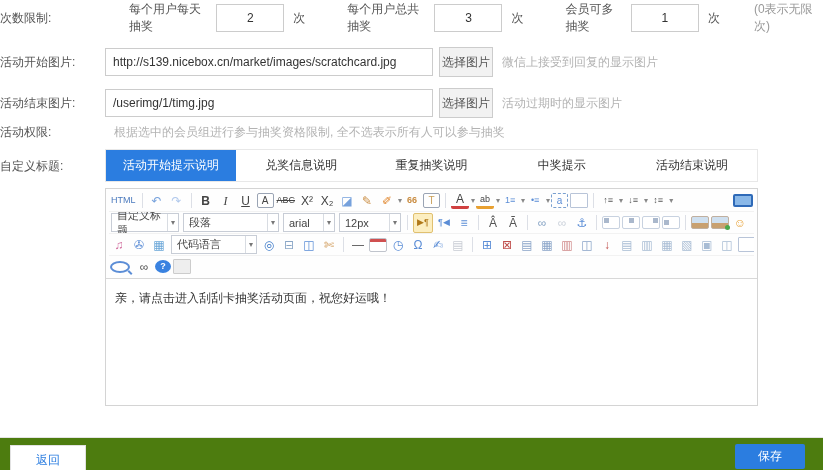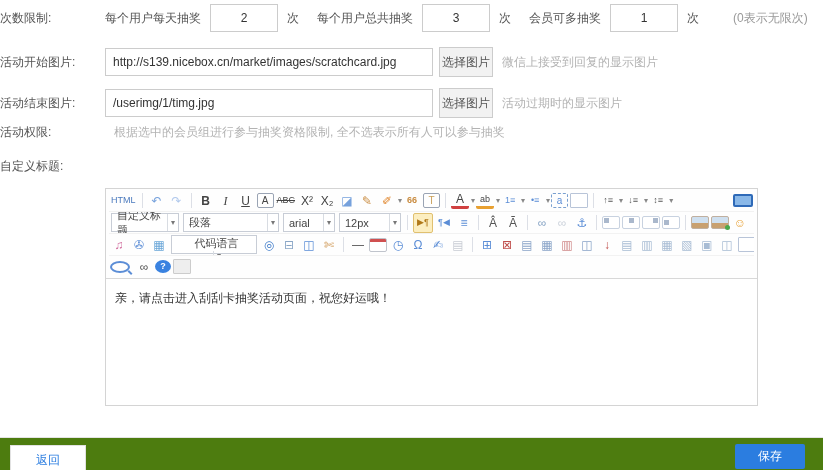--- a/index.html
+++ b/index.html
@@ -6,21 +6,21 @@
   body{
     width:823px;height:470px;position:relative;overflow:hidden;
     background:#fff;color:#555;
     font-family:"Liberation Sans","DejaVu Sans",sans-serif;font-size:12px;
     --accent:#2b7de0;
   }
   .frow{position:absolute;left:0;display:flex;align-items:center;}
   .flabel{flex:0 0 105px;width:105px;color:#555;}
   
   .row-limit{top:4px;height:28px;width:823px;}
-  .lim-group{display:flex;align-items:center;margin-right:18px;}
+  .lim-group{display:flex;align-items:center;margin-right:18px;margin-left:24px;}
   .lim-group .num{width:62px;height:24px;border:1px solid #ccc;text-align:center;
     margin:0 9px;font-size:12px;color:#333;outline:none;background:#fff;
     font-family:"Liberation Sans","DejaVu Sans",sans-serif;}
   .note{color:#999;margin-left:16px;}
   
   .row-start{top:47px;height:30px;width:823px;}
   .row-end{top:88px;height:30px;width:823px;}
   .url-input{width:312px;height:26px;border:1px solid #ccc;padding:0 7px;font-size:12px;
     color:#333;outline:none;font-family:"Liberation Sans","DejaVu Sans",sans-serif;}
   .pick-btn{width:52px;height:28px;margin-left:6px;background:#f2f2f2;border:1px solid #ccc;
@@ -133,20 +133,27 @@
   <span class="hint">活动过期时的显示图片</span>
 </div>
 
 <div class="frow row-perm">
   <span class="flabel">活动权限:</span>
   <span class="hint">根据选中的会员组进行参与抽奖资格限制, 全不选表示所有人可以参与抽奖</span>
 </div>
 
 <div class="frow row-msg">
   <span class="flabel">自定义标题:</span>
+  <div class="tabbar">
+      <div class="tab active">活动开始提示说明</div>
+      <div class="tab">兑奖信息说明</div>
+      <div class="tab">重复抽奖说明</div>
+      <div class="tab">中奖提示</div>
+      <div class="tab">活动结束说明</div>
+    </div>
 </div>
 
 <div class="editor">
   <div class="toolbar">
       <div class="tb-row">
         <span class="tb-btn tiny" style="color: rgb(74, 121, 189);">HTML</span>
         <span class="tb-sep"></span>
         <span class="tb-btn" style="color: rgb(118, 161, 220);">↶</span>
         <span class="tb-btn" style="color: rgb(176, 200, 236);">↷</span>
         <span class="tb-sep"></span>
@@ -219,21 +226,21 @@
         <span class="tb-btn shape-imgal al-n"></span>
         <span class="tb-sep"></span>
         <span class="tb-btn shape-pic"></span>
         <span class="tb-btn shape-pic plus"></span>
         <span class="tb-btn" style="color: rgb(232, 163, 58);">☺</span>
       </div>
       <div class="tb-row">
         <span class="tb-btn" style="color: rgb(208, 106, 156);">♫</span>
         <span class="tb-btn" style="color: rgb(91, 141, 214);">✇</span>
         <span class="tb-btn" style="color: rgb(106, 166, 216);">▦</span>
-        <span class="tb-sel" style="width: 86px; flex-direction: column;">
+        <span class="tb-sel" style="width: 86px;">
           <span class="sel-label">代码语言</span>
           <span class="sel-arr">▾</span>
         </span>
         <span class="tb-btn" style="color: rgb(58, 120, 200);">◎</span>
         <span class="tb-btn" style="color: rgb(138, 166, 198);">⊟</span>
         <span class="tb-btn" style="color: rgb(91, 141, 214);">◫</span>
         <span class="tb-btn" style="color: rgb(201, 139, 63);">✄</span>
         <span class="tb-sep"></span>
         <span class="tb-btn" style="color: rgb(85, 85, 85);">—</span>
         <span class="tb-btn shape-cal"></span>

